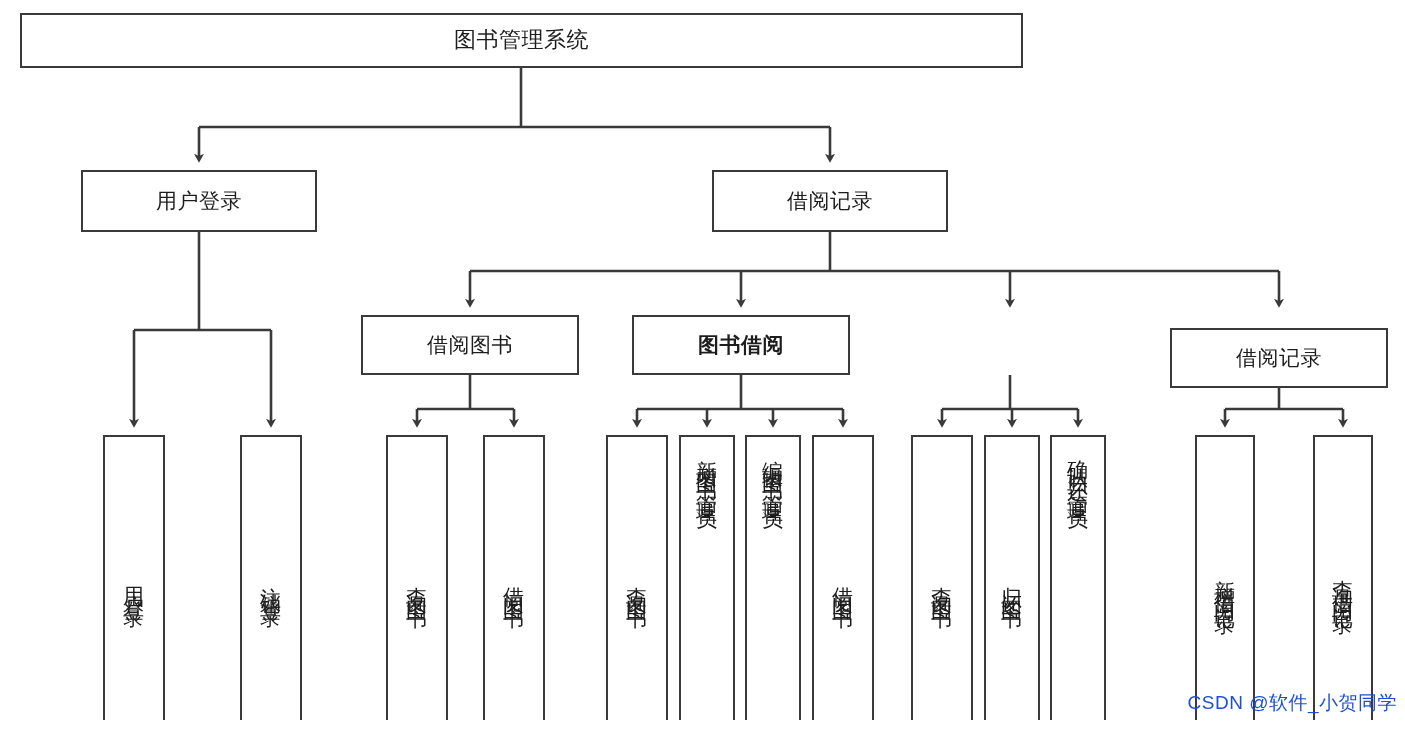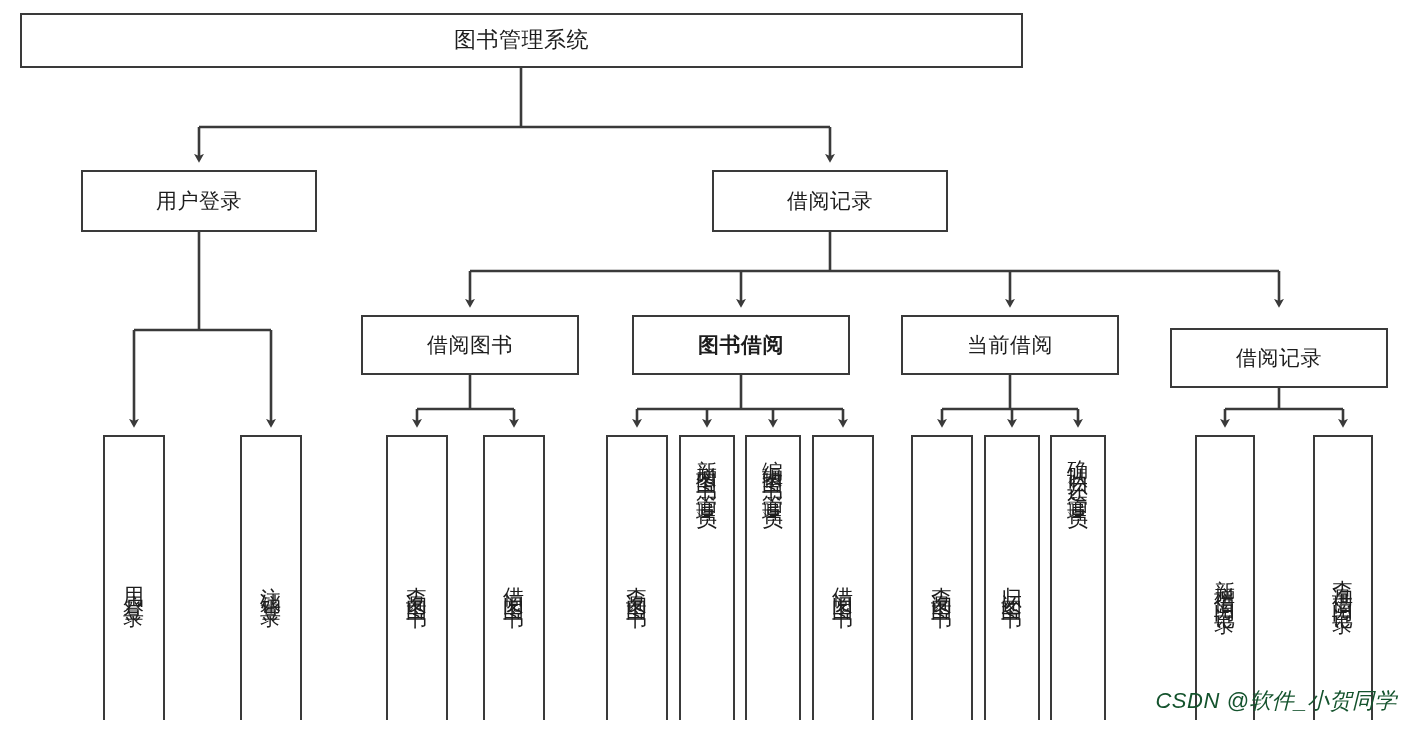--- a/index.html
+++ b/index.html
@@ -58,27 +58,26 @@
     letter-spacing:7px;
     white-space:nowrap;
   }
   .v-node.center-txt{align-items:center;}
   .v-node.top-txt{align-items:flex-start;}
   .v-node.top-txt .lbl{margin-top:6px;}
   .watermark{
     position:absolute;
     right:8px;
     bottom:4px;
-    font-size:22px;
-    color:#14532d;
+    font-size:19px;
+    color:#1d4ed8;
     letter-spacing:0.5px;
     z-index:9;
     white-space:nowrap;
     font-family:"Liberation Sans","DejaVu Sans",sans-serif;
-    font-style:italic;
   }
 </style>
 </head>
 <body>
 
 <div id="canvas">
 
   <svg class="wires" viewBox="0 0 1405 747">
     <defs>
       <marker id="arrow" markerWidth="10" markerHeight="10" refX="4.2" refY="5" orient="auto" markerUnits="userSpaceOnUse">
@@ -139,23 +138,20 @@
   <div class="node h-node" style="left:712px;top:170px;width:236px;height:62px;">
     <span class="lbl">借阅记录</span>
   </div>
 
   <div class="node h-node" style="left:361px;top:315px;width:218px;height:60px;">
     <span class="lbl">借阅图书</span>
   </div>
   <div class="node h-node" style="left:632px;top:315px;width:218px;height:60px;font-weight:bold;">
     <span class="lbl">图书借阅</span>
   </div>
-  <div class="node h-node" style="left:901px;top:315px;width:218px;height:60px;">
-    <span class="lbl">当前借阅</span>
-  </div>
   <div class="node h-node" style="left:1170px;top:328px;width:218px;height:60px;">
     <span class="lbl">借阅记录</span>
   </div>
 
   <div class="node v-node center-txt" style="left:103px;top:435px;width:62px;height:298px;">
     <span class="lbl">用户登录</span>
   </div>
   <div class="node v-node center-txt" style="left:240px;top:435px;width:62px;height:298px;">
     <span class="lbl">注销登录</span>
   </div>

